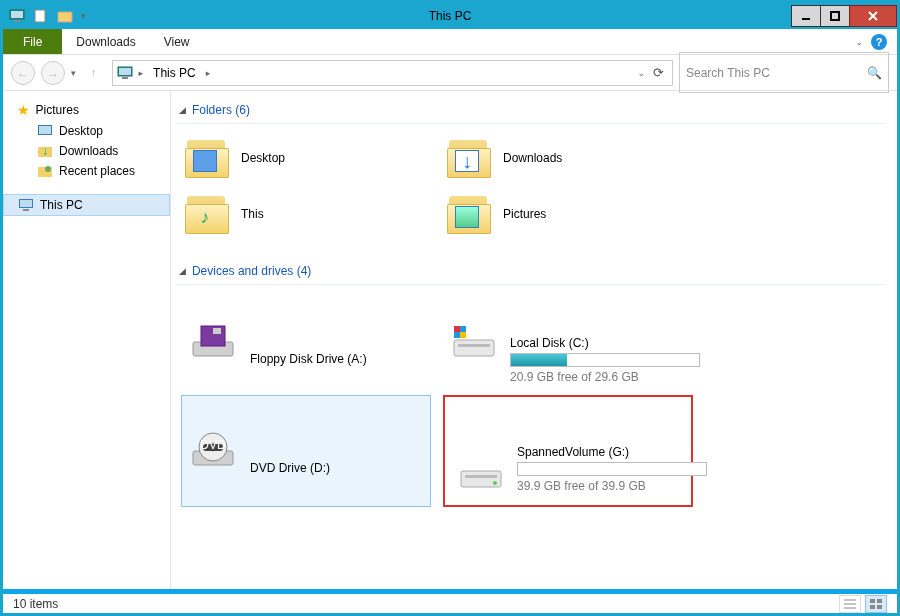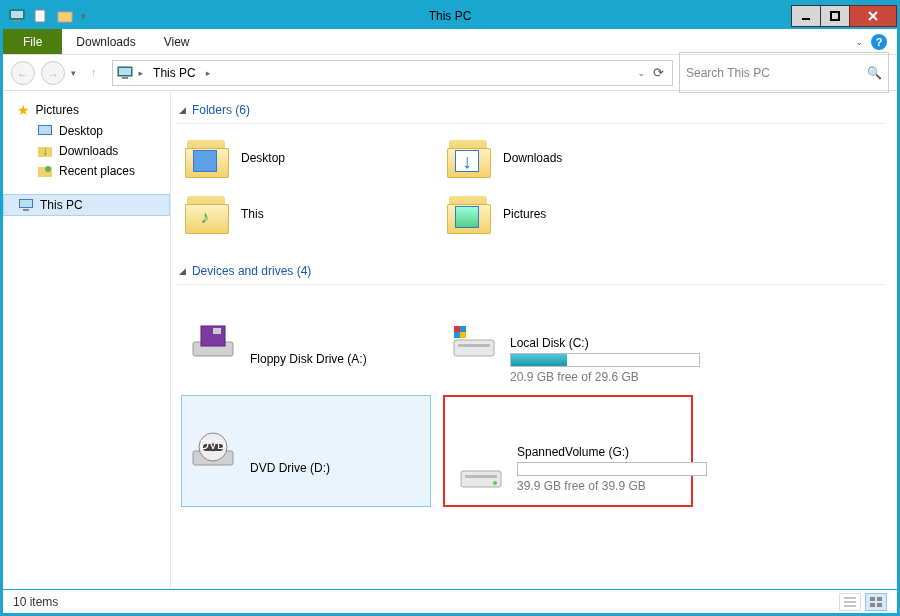--- a/index.html
+++ b/index.html
@@ -50,21 +50,21 @@
 .drive-item { width: 250px; display: flex; align-items: center; gap: 12px; padding: 6px; margin: 2px 6px; border: 1px solid transparent; }
 .drive-item.selected { border: 1px solid #8fc4ed; background: #eaf4fc; }
 .drive-item.highlight { border: 2px solid #e0302a; padding: 12px; align-items: flex-end; }
 .drive-icon { width: 50px; height: 40px; display: flex; align-items: center; justify-content: center; }
 .drive-icon svg { width: 48px; height: 40px; }
 .drive-info { flex: 1; }
 .drive-name { color: #000; margin-bottom: 3px; margin-top: 36px; }
 .drive-bar { width: 190px; height: 14px; border: 1px solid #bdbdbd; background: #fff; position: relative; margin-bottom: 3px; }
 .drive-bar-fill { position: absolute; left: 0; top: 0; bottom: 0; background: linear-gradient(#4fc8d6,#1a99aa); }
 .drive-free { color: #7a7a7a; font-size: 12px; }
-.statusbar { height: 24px; border-top: 1px solid #0ea5e9; display: flex; align-items: center; padding: 0 10px; color: #333; font-size: 12px; }
+.statusbar { height: 24px; border-top: 5px solid #0ea5e9; display: flex; align-items: center; padding: 0 10px; color: #333; font-size: 12px; }
 .statusbar-right { margin-left: auto; display: flex; gap: 4px; }
 .view-toggle { width: 22px; height: 18px; border: 1px solid #ddd; display:flex; align-items:center; justify-content:center; }
 .small-ico { width: 16px; height: 14px; }
 .chev { font-size: 9px; color: #666; }
 </style>
 </head>
 <body>
 
 <div class="window">
 

